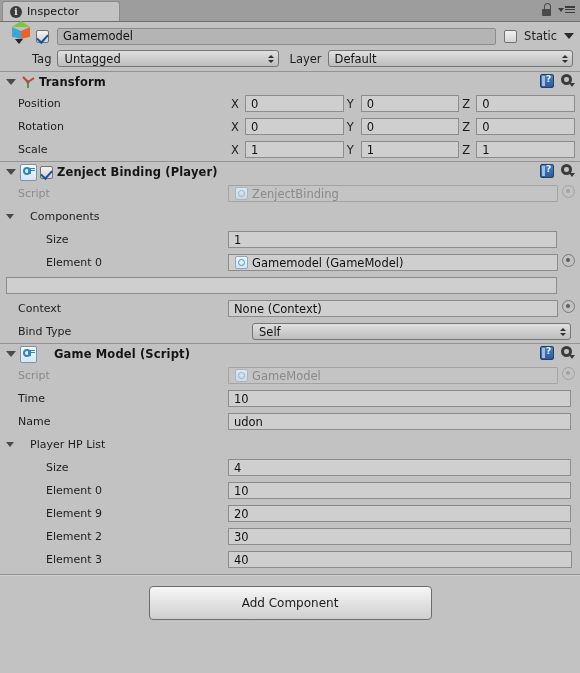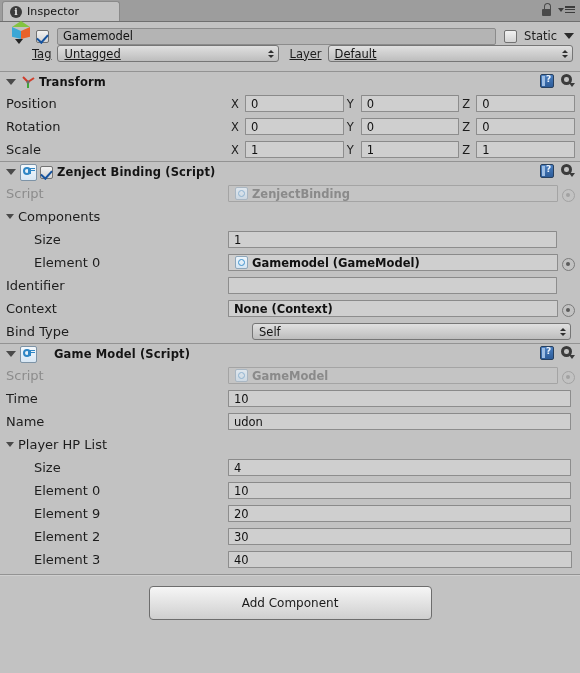--- a/index.html
+++ b/index.html
@@ -56,21 +56,21 @@
     border:solid #16539e;border-width:0 2.4px 2.4px 0;transform:rotate(42deg);
   }
   .name-field{
     flex:1;height:17px;margin-left:8px;margin-right:8px;
     background:#b4b4b4;border:1px solid #8b8b8b;border-radius:2px;
     display:flex;align-items:center;padding-left:5px;box-sizing:border-box;font-size:11.5px;color:#111;
   }
   .static-wrap{display:flex;align-items:center;gap:7px;flex:0 0 auto;}
   .static-lbl{font-size:11.5px;}
   .tri-dn{width:0;height:0;border-left:5px solid transparent;border-right:5px solid transparent;border-top:6px solid #2b2b2b;}
-  .row-tag{display:flex;align-items:center;height:17px;padding-left:26px;text-decoration:underline;}
+  .row-tag{display:flex;align-items:center;height:17px;margin-top:5px;padding-left:26px;}
   .mini-lbl{font-size:11.5px;color:#1d1d1d;}
   .popup{
     height:17px;box-sizing:border-box;
     background:linear-gradient(to bottom,#e0e0e0,#bdbdbd);
     border:1px solid #767676;border-radius:3px;
     display:flex;align-items:center;padding:0 4px 0 6px;position:relative;font-size:11.5px;color:#141414;gap:12px;
   }
   .popup .updn{margin-left:auto;display:flex;flex-direction:column;gap:2px;align-items:center;}
   .popup .updn u{width:0;height:0;border-left:3px solid transparent;border-right:3px solid transparent;border-bottom:3.5px solid #2f2f2f;}
   .popup .updn d{width:0;height:0;border-left:3px solid transparent;border-right:3px solid transparent;border-top:3.5px solid #2f2f2f;display:block;}
@@ -105,36 +105,36 @@
   .gear{width:15px;height:14px;position:relative;}
   .gear i{position:absolute;left:1px;top:0;width:11px;height:11px;border-radius:50%;
      border:2.3px solid #3b3b3b;box-sizing:border-box;}
   .gear b{position:absolute;left:4.2px;top:3.2px;width:4.6px;height:4.6px;border-radius:50%;background:#c2c2c2;
      box-shadow:0 0 0 1.4px #3b3b3b;box-sizing:border-box;}
   .gear u{position:absolute;right:0;bottom:1px;width:0;height:0;
      border-left:3px solid transparent;border-right:3px solid transparent;border-top:4px solid #3b3b3b;}
 
   
   .prow{height:23px;display:flex;align-items:center;padding-left:6px;padding-right:5px;box-sizing:border-box;}
-  .plabel{font-size:13px;color:#1d1d1d;white-space:nowrap;}
+  .plabel{font-size:11px;color:#1d1d1d;white-space:nowrap;margin-left:12px;}
   .plabel.dim{color:#8c8c8c;}
   .plabel.ind2{padding-left:28px;}
   .lblcol{width:222px;flex:0 0 222px;display:flex;align-items:center;}
   .lblcol.fold{padding-left:0;}
   .foldout.sm{border-left-width:4.5px;border-right-width:4.5px;border-top-width:5.5px;margin-right:4px;margin-left:0;}
   .field{
     height:17px;box-sizing:border-box;flex:1;
     background:#cfcfcf;border:1px solid #8d8d8d;border-top-color:#8a8a8a;border-radius:1px;
     display:flex;align-items:center;padding-left:5px;font-size:11.5px;color:#111;overflow:hidden;white-space:nowrap;
   }
   .field.dim{background:#c4c4c4;border-color:#a4a4a4;color:#8a8a8a;}
   .axis{width:17px;flex:0 0 17px;font-size:11.5px;color:#1d1d1d;padding-left:3px;box-sizing:border-box;}
   .vec{display:flex;flex:1;align-items:center;gap:0;}
   .vec .cell{display:flex;align-items:center;flex:1;}
-  .objfield{display:flex;align-items:flex-end;flex:1;font-weight:bold;}
+  .objfield{display:flex;align-items:flex-start;flex:1;}
   .objfield .field{flex:1;}
   .picker{
     width:13px;height:13px;flex:0 0 13px;margin-left:4px;border-radius:50%;
     border:1.5px solid #7b7b7b;box-sizing:border-box;position:relative;background:#c2c2c2;
   }
   .picker::after{content:"";position:absolute;left:3px;top:3px;width:4px;height:4px;border-radius:50%;background:#5c5c5c;}
   .picker.dim{border-color:#a2a2a2;}
   .picker.dim::after{background:#a2a2a2;}
   .scr-ico{
     width:13px;height:13px;flex:0 0 13px;margin:0 4px 0 1px;border-radius:2px;
@@ -292,21 +292,21 @@
           <span class="field">1</span>
         </span>
     </span>
   </div>
 
   <div class="sep"></div>
   <div class="comp-head">
     <span class="foldout"></span>
     <span class="cs-ico"></span>
     <span class="cb on" style="margin-right:4px;"></span>
-    <span class="comp-title">Zenject Binding (Script)</span>
+    <span class="comp-title">Zenject Binding (Player)</span>
     <span class="head-right">
       <span class="help-ico"></span>
       <span class="gear">
           <i></i>
           <b></b>
           <u></u>
         </span>
     </span>
   </div>
 
@@ -344,23 +344,20 @@
     <span class="objfield">
       <span class="field">
         <span class="scr-ico"></span>
         <span>Gamemodel (GameModel)</span>
       </span>
       <span class="picker"></span>
     </span>
   </div>
 
   <div class="prow">
-    <span class="lblcol">
-        <span class="plabel">Identifier</span>
-      </span>
     <span class="field" style="margin-right:18px;"></span>
   </div>
 
   <div class="prow">
     <span class="lblcol">
         <span class="plabel">Context</span>
       </span>
     <span class="objfield">
       <span class="field">None (Context)</span>
       <span class="picker"></span>

